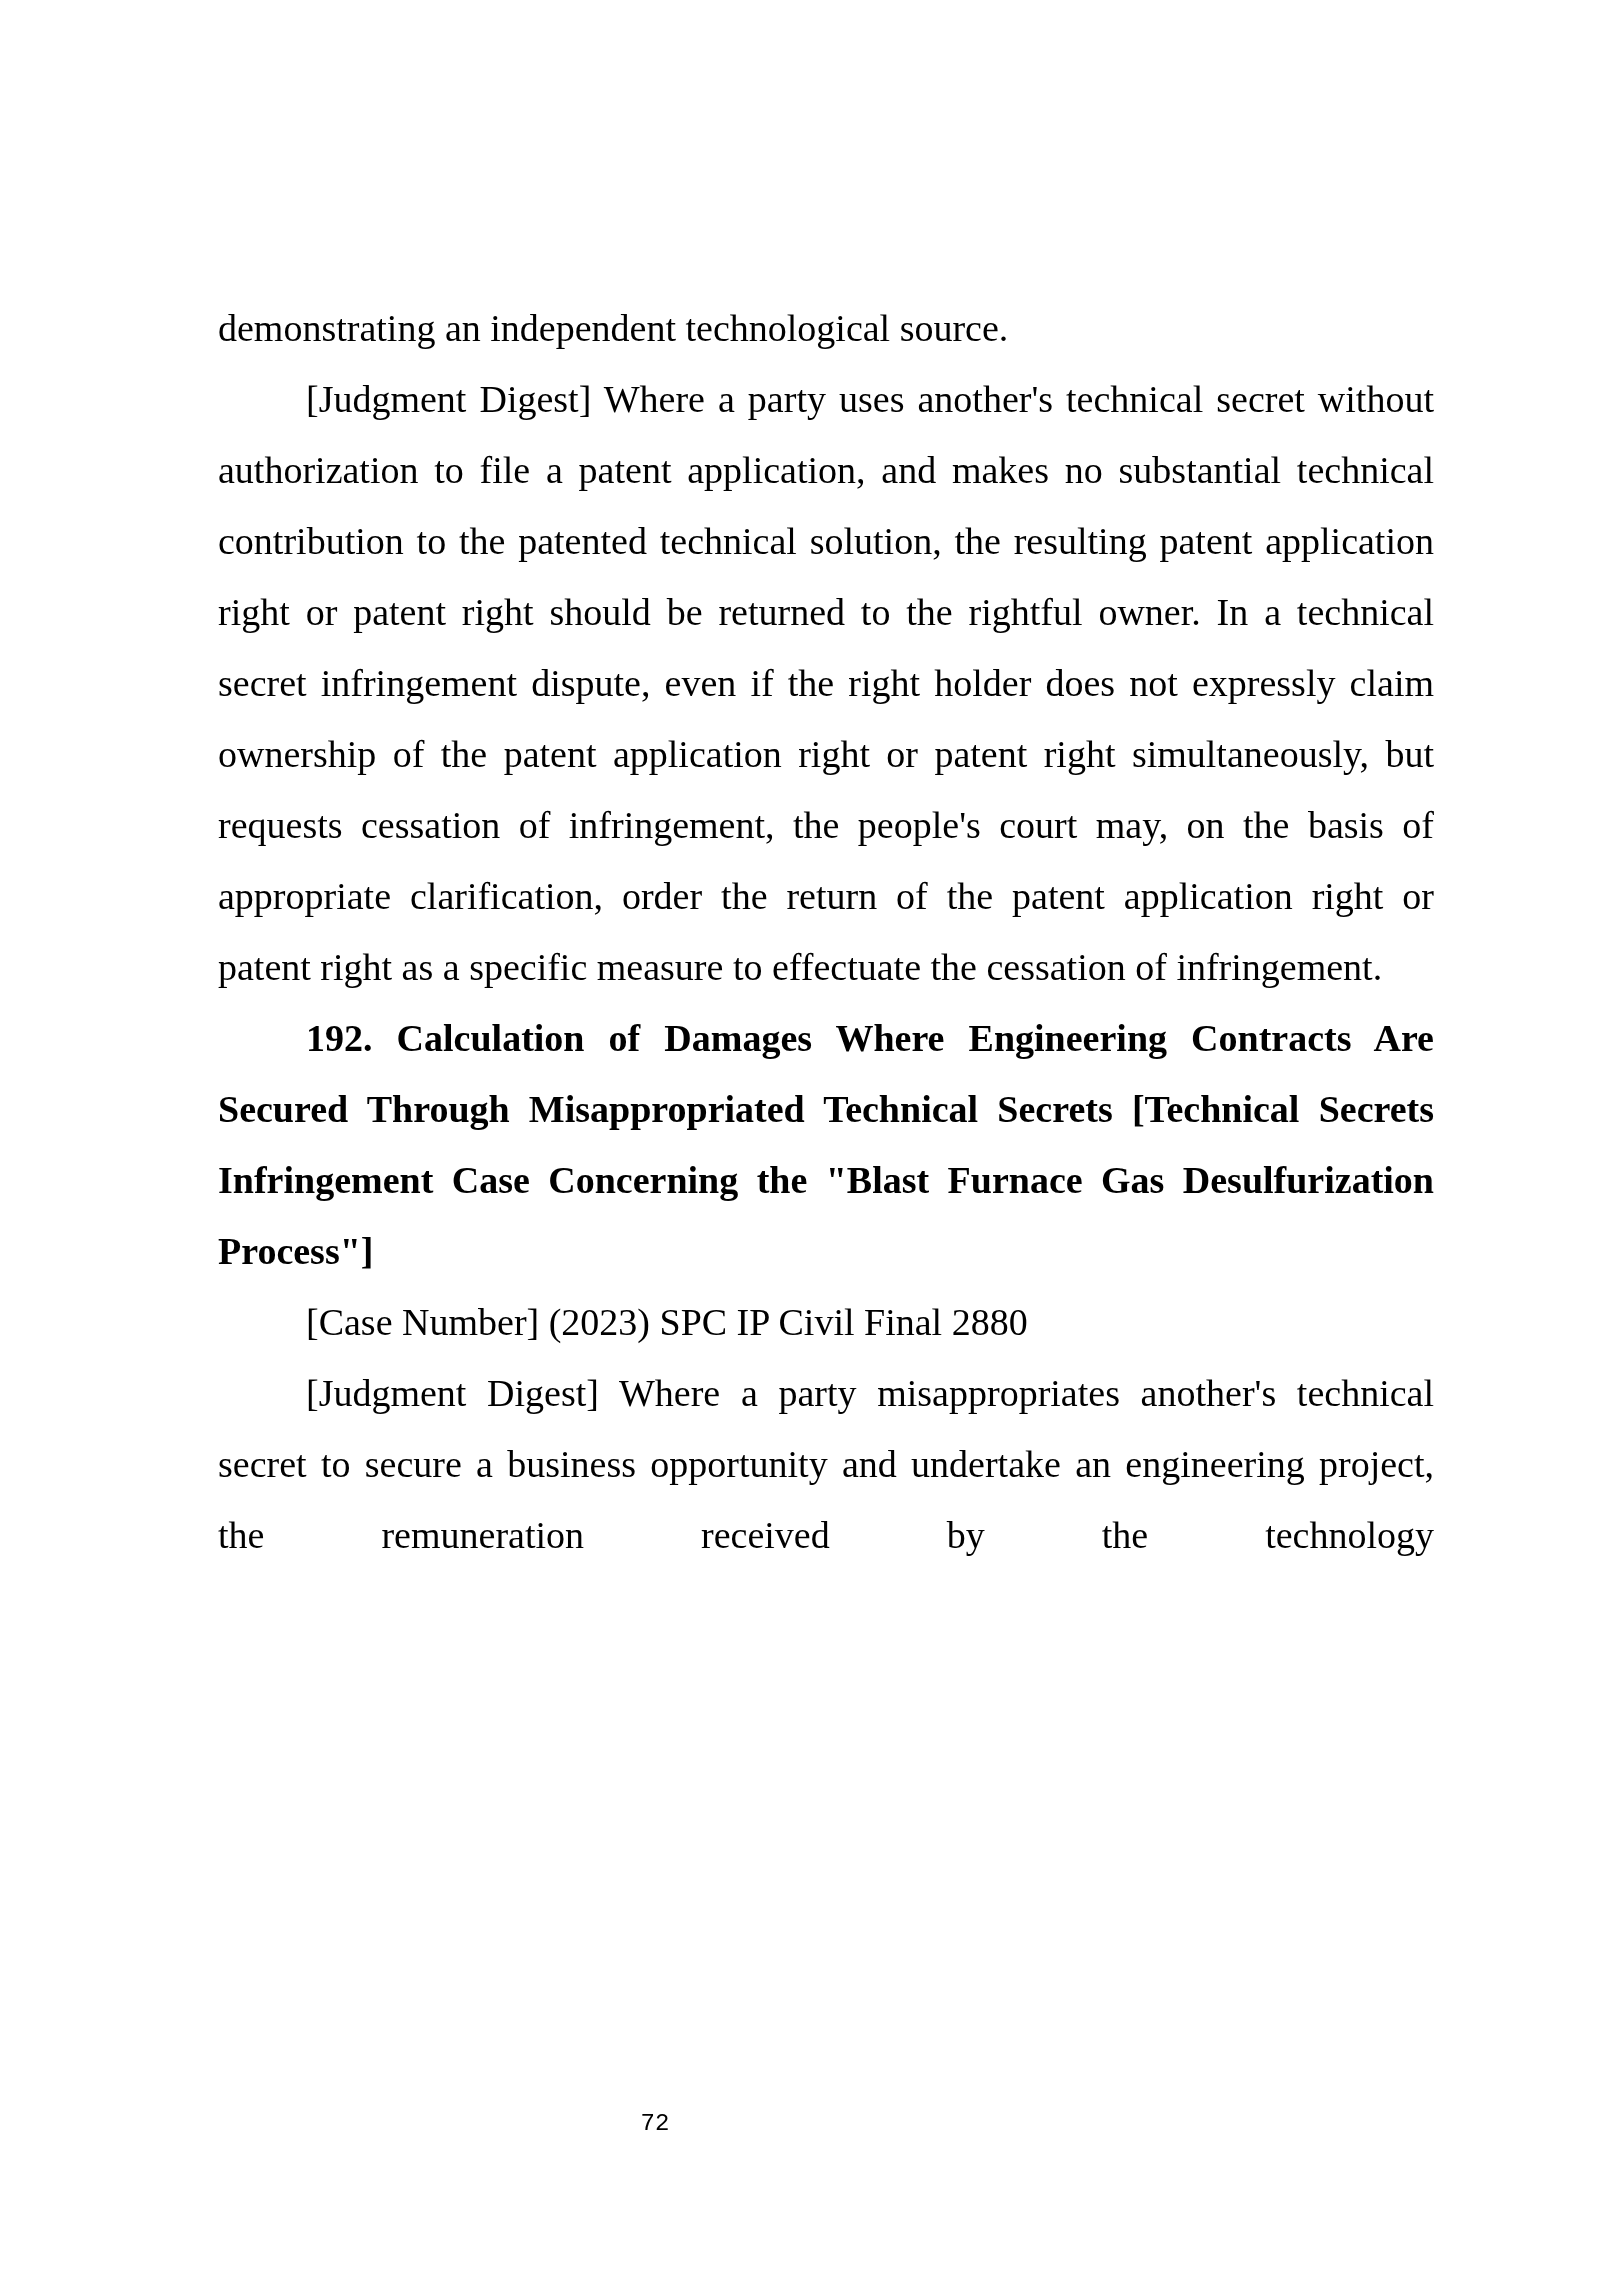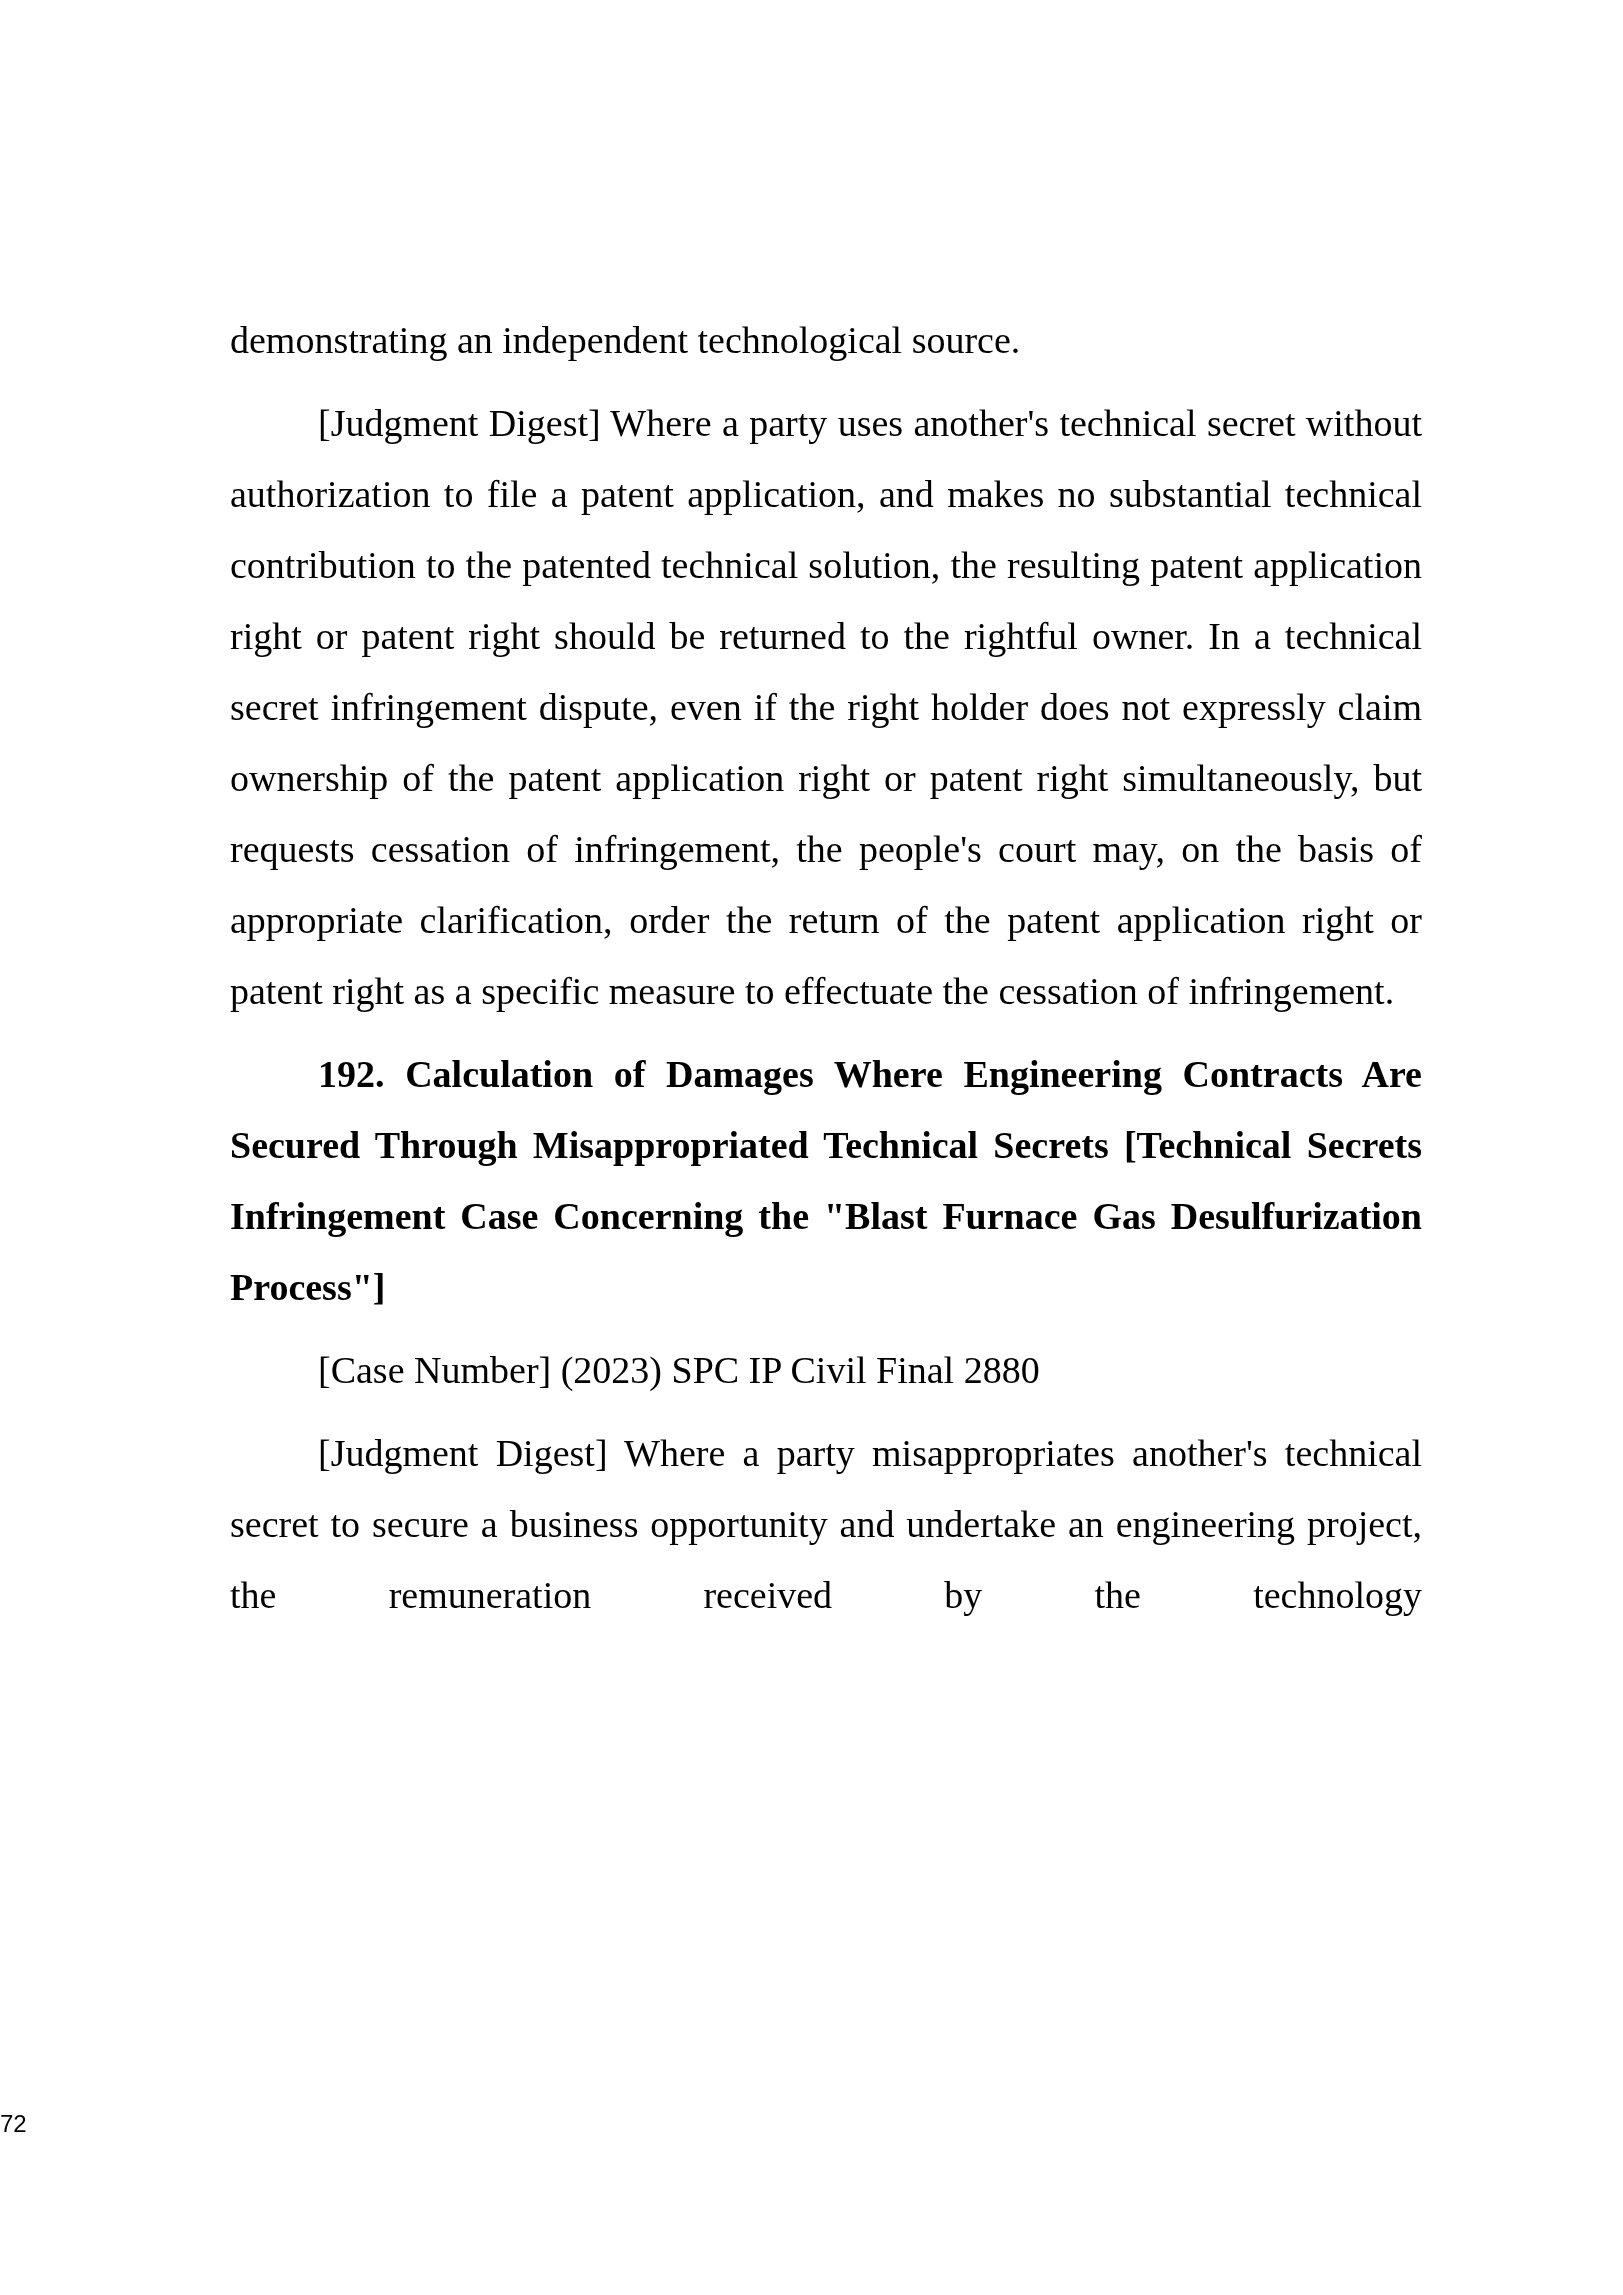--- a/index.html
+++ b/index.html
@@ -15,40 +15,41 @@
       font-family: "Liberation Serif", "DejaVu Serif", serif;
       color: #000000;
     }
     .page {
       position: absolute;
       left: 218px;
       top: 293px;
       width: 1216px;
     }
     .para {
-      margin: 12px;
+      margin: 0;
       font-size: 38px;
       line-height: 71px;
       text-align: justify;
       text-align-last: left;
     }
     .indent {
       text-indent: 88px;
     }
     .heading {
       font-weight: bold;
     }
     .page-number {
       position: absolute;
       left: 0;
       width: 1310px;
       top: 2109px;
+      text-align: center;
       font-size: 24px;
       line-height: 29px;
-      font-family: Liberation Sans, sans-serif;
+      font-family: Liberation Mono, monospace;
     }
   </style>
 </head>
 <body>
 
 <div class="page">
   <p class="para">demonstrating an independent technological source.</p>
 
   <p class="para indent">[Judgment Digest] Where a party uses another's technical secret without authorization to file a patent application, and makes no substantial technical contribution to the patented technical solution, the resulting patent application right or patent right should be returned to the rightful owner. In a technical secret infringement dispute, even if the right holder does not expressly claim ownership of the patent application right or patent right simultaneously, but requests cessation of infringement, the people's court may, on the basis of appropriate clarification, order the return of the patent application right or patent right as a specific measure to effectuate the cessation of infringement.</p>
 

